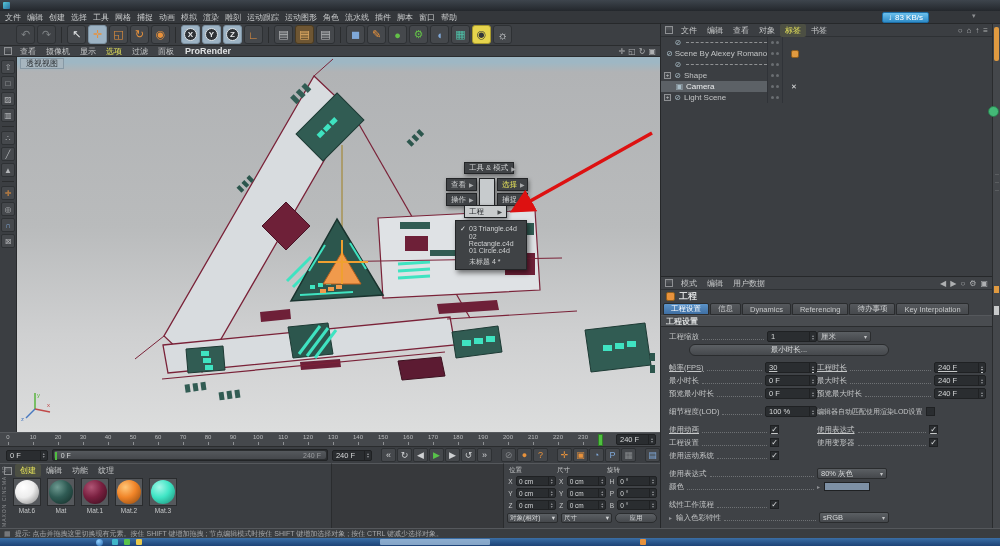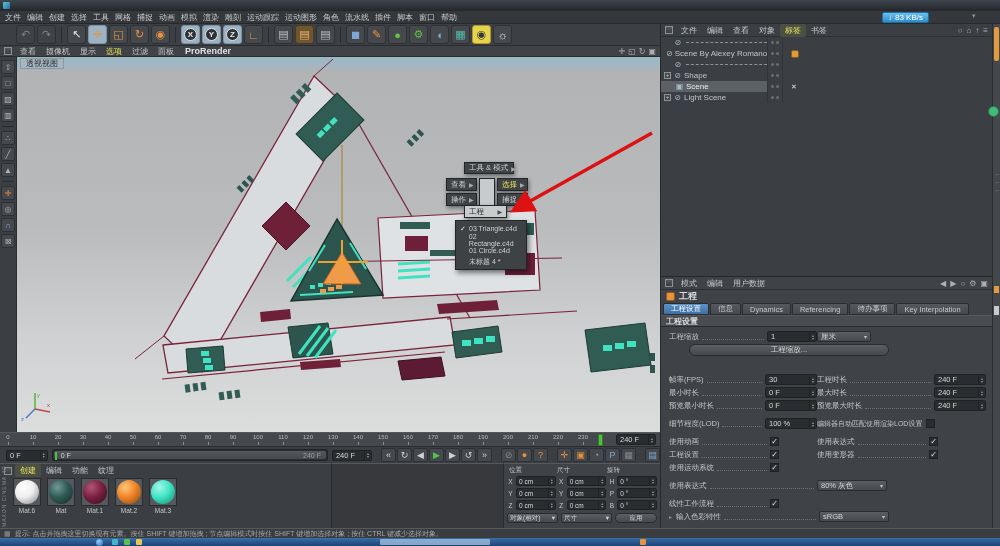--- a/index.html
+++ b/index.html
@@ -566,21 +566,21 @@
         <span class="om-dots">
           <b></b>
           <b></b>
         </span>
         <span class="om-tags"></span>
       </div>
       <div class="om-row sel">
         <span class="om-tree">
           <span style="width: 9px;"></span>
           <span class="om-ico">▣</span>
-          <span>Scene</span>
+          <span>Camera</span>
         </span>
         <span class="om-dots">
           <b></b>
           <b></b>
         </span>
         <span class="om-tags">
           <span class="om-x">✕</span>
         </span>
       </div>
       <div class="om-row">
@@ -639,23 +639,23 @@
               <b>▾</b>
             </span>
           </span>
         </span>
         <span class="combo" style="width: 54px;">
           <span class="ctext">厘米</span>
           <span class="carr">▾</span>
         </span>
       </div>
       <div class="am-row">
-        <span class="bigbtn" style="width: 200px; margin-left: 20px;">工程缩放...</span>
-      </div>
-      <div class="am-row" style="margin-top: 17px;">
+        <span class="bigbtn" style="width: 200px; margin-left: 20px;">最小时长...</span>
+      </div>
+      <div class="am-row" style="margin-top: 5px; text-decoration: underline;">
         <span class="col1">
           <span class="am-label">帧率(FPS)</span>
           <span class="lead"></span>
           <span class="fieldbox" style="width: 52px;">
             <span class="fval">30</span>
             <span class="spin">
               <b>▴</b>
               <b>▾</b>
             </span>
           </span>
@@ -730,21 +730,21 @@
               <b>▴</b>
               <b>▾</b>
             </span>
           </span>
         </span>
         <span class="col2">
           <span class="am-label" style="font-size: 7px;">编辑器自动匹配使用渲染LOD设置</span>
           <span class="chkbox" style="margin-left: 4px;">✓</span>
         </span>
       </div>
-      <div class="am-row" style="margin-top: 5px;">
+      <div class="am-row" style="margin-top: 5px; text-decoration: underline;">
         <span class="col1">
           <span class="am-label">使用动画</span>
           <span class="lead"></span>
           <span class="chkbox on" style="margin-right: 38px;">✓</span>
         </span>
         <span class="col2">
           <span class="am-label">使用表达式</span>
           <span class="lead"></span>
           <span class="chkbox on" style="margin-right: 48px;">✓</span>
         </span>
@@ -770,20 +770,28 @@
       </div>
       <div class="am-row" style="margin-top: 5px;">
         <span class="col1">
           <span class="am-label">使用表达式</span>
           <span class="lead"></span>
         </span>
         <span class="combo" style="width: 70px;">
           <span class="ctext">80% 灰色</span>
           <span class="carr">▾</span>
         </span>
+      </div>
+      <div class="am-row">
+        <span class="col1">
+          <span class="am-label">颜色</span>
+          <span class="lead"></span>
+        </span>
+        <span class="rowarrow">▸</span>
+        <span class="swatchbox" style="background: rgb(125, 144, 165);"></span>
       </div>
       <div class="am-row" style="margin-top: 5px;">
         <span class="col1">
           <span class="am-label">线性工作流程</span>
           <span class="lead"></span>
           <span class="chkbox on" style="margin-right: 38px;">✓</span>
         </span>
       </div>
       <div class="am-row">
         <span class="rowarrow">▸</span>

